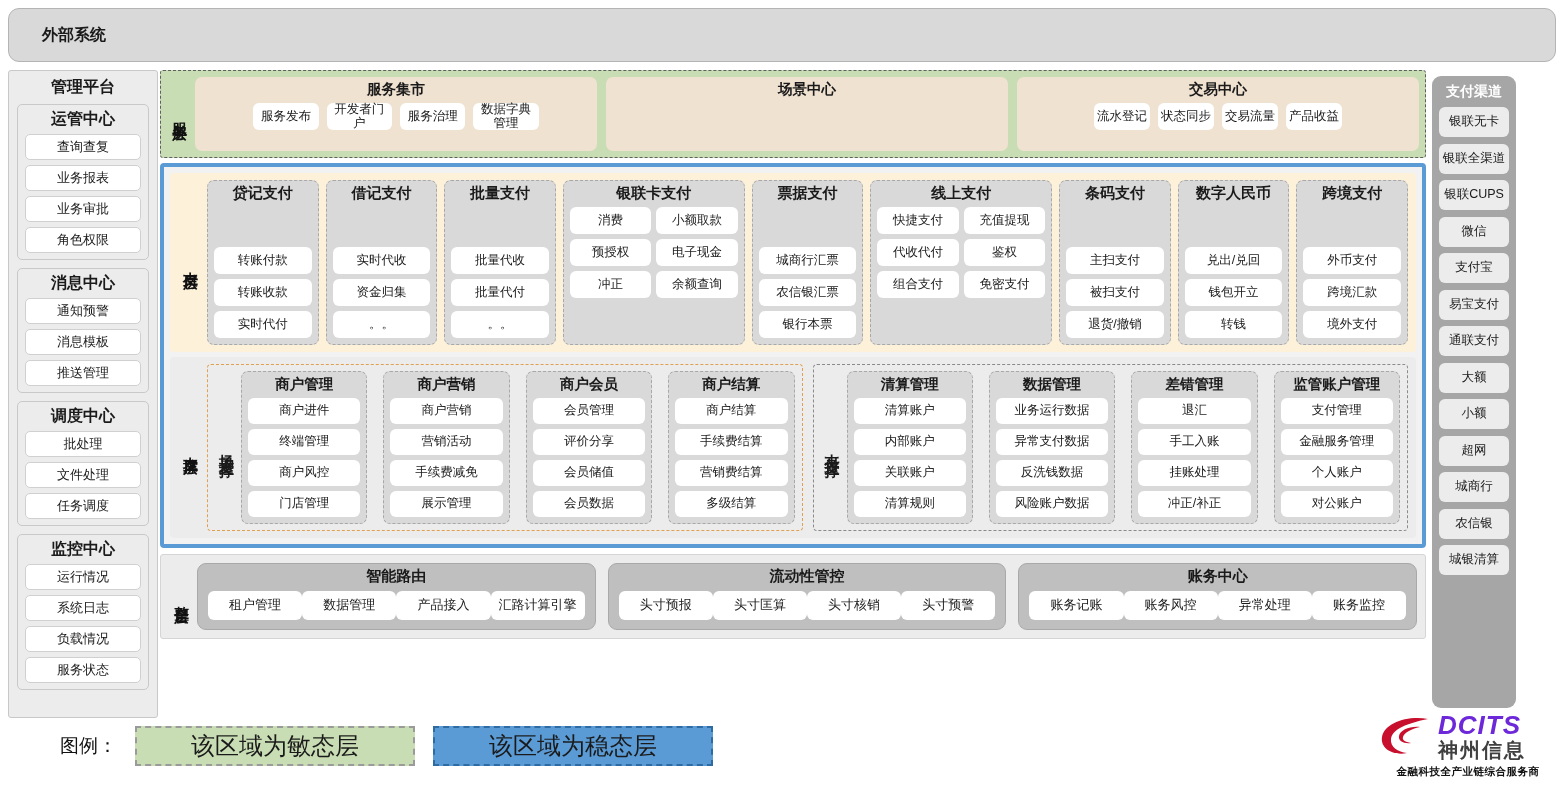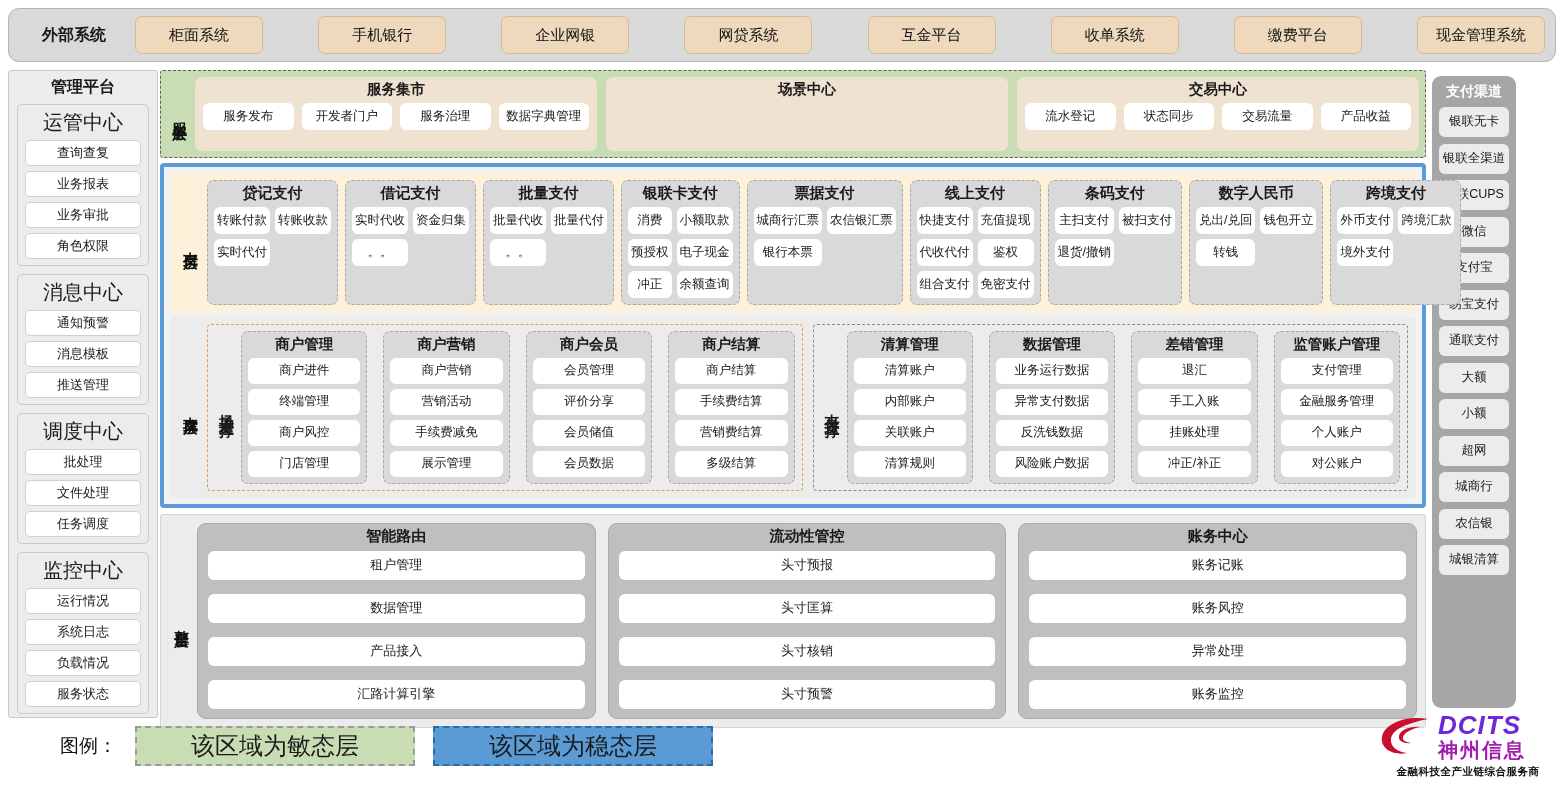--- a/index.html
+++ b/index.html
@@ -39,21 +39,21 @@
     position:absolute;left:8px;top:70px;width:150px;height:648px;
     background:#ececec;border:1px solid #c8c8c8;border-radius:3px;
     box-sizing:border-box;padding:6px 8px;
     display:flex;flex-direction:column;
   }
   .left-title{font-weight:bold;font-size:16px;text-align:center;margin-bottom:6px;}
   .lgroup{
     background:#ececec;border:1px solid #c9c9c9;border-radius:5px;
     padding:4px 7px 6px;margin-bottom:8px;
   }
-  .lgroup-title{font-weight:normal;font-size:20px;text-align:center;margin-bottom:4px;}
+  .lgroup-title{font-weight:bold;font-size:16px;text-align:center;margin-bottom:4px;}
   .lgroup .chip{height:26px;margin-bottom:5px;font-size:13px;background:#fff;}
   .lgroup .chip:last-child{margin-bottom:0;}
 
   
   .right-side{
     position:absolute;left:1432px;top:76px;width:84px;height:632px;
     background:#a6a6a6;border-radius:9px;
     box-sizing:border-box;padding:7px 7px 7px;
     display:flex;flex-direction:column;
   }
@@ -72,21 +72,21 @@
     display:flex;align-items:stretch;box-sizing:border-box;padding:6px;height:88px;
   }
   .vlabel{
     flex:0 0 24px;display:flex;align-items:center;justify-content:center;
     font-weight:bold;font-size:15px;writing-mode:vertical-rl;letter-spacing:2px;
     color:#111;
   }
   .svc-boxes{flex:1;display:flex;gap:9px;padding-left:4px;}
   .svc-box{
     flex:1;background:#f0e2d1;border-radius:7px;box-sizing:border-box;
-    padding:3px 8px 6px;display:flex;flex-direction:column;
+    padding:3px 8px 6px;display:flex;flex-direction:column;align-items:center;
   }
   .svc-box .bt{font-weight:bold;font-size:14.5px;text-align:center;margin-bottom:4px;}
   .svc-row{display:flex;gap:8px;justify-content:center;}
   .svc-row .chip{height:27px;flex:1;border:none;border-radius:6px;font-size:12.5px;}
 
   
   .blue-wrap{
     margin-top:5px;
     background:#f2f2f2;border:4px solid #5b9bd5;border-radius:4px;
     box-sizing:border-box;padding:6px;
@@ -97,21 +97,21 @@
     background:#fdf2d9;border-radius:4px;display:flex;align-items:stretch;
     box-sizing:border-box;padding:7px 8px;
   }
   .pay-cols{flex:1;display:flex;gap:7px;padding-left:5px;}
   .pay-col{
     background:#d9d9d9;border:1.5px dashed #a8a8a8;border-radius:7px;
     box-sizing:border-box;padding:3px 6px 6px;display:flex;flex-direction:column;
   }
   .pay-col .bt{font-weight:bold;font-size:15px;text-align:center;margin-bottom:4px;white-space:nowrap;}
   .pay-grid{display:grid;gap:5px;}
-  .pay-grid.one{grid-template-columns:1fr 1fr;}
+  .pay-grid.one{grid-template-columns:1fr;margin-top:40px;}
   .pay-grid.two{grid-template-columns:1fr 1fr;}
   .pay-grid .chip{height:27px;border:none;border-radius:6px;font-size:12.5px;white-space:nowrap;}
 
   
   .sup-layer{
     margin-top:5px;background:#ececec;border-radius:4px;
     display:flex;align-items:stretch;box-sizing:border-box;padding:7px 8px;
   }
   .sup-inner{flex:1;display:flex;gap:10px;padding-left:5px;}
   .sup-half{
@@ -137,58 +137,48 @@
   .int-layer{
     margin-top:6px;background:#ececec;border:1px solid #d5d5d5;border-radius:3px;
     display:flex;align-items:stretch;box-sizing:border-box;padding:8px;
   }
   .int-boxes{flex:1;display:flex;gap:12px;padding-left:4px;}
   .int-box{
     flex:1;background:#bfbfbf;border:1px solid #a9a9a9;border-radius:9px;
     box-sizing:border-box;padding:3px 10px 9px;display:flex;flex-direction:column;
   }
   .int-box .bt{font-weight:bold;font-size:15px;text-align:center;margin-bottom:5px;}
-  .int-grid{display:grid;grid-template-columns:1fr;gap:14px;}
+  .int-grid{display:grid;grid-template-columns:1fr 1fr 1fr 1fr;gap:0;}
   .int-grid .chip{height:29px;border:none;border-radius:6px;font-size:13px;white-space:nowrap;}
 
   
   .legend{position:absolute;left:60px;top:726px;display:flex;align-items:center;gap:18px;}
   .legend-label{font-size:19px;color:#111;}
   .legend-chip{
     height:40px;min-width:280px;display:flex;align-items:center;justify-content:center;
     font-size:24px;box-sizing:border-box;padding:0 16px;
   }
   .legend-agile{background:#c9ddb4;border:2px dashed #9a9a9a;}
   .legend-stable{background:#5b9bd5;border:2px dashed #2f6ba3;}
 
   
   .logo{position:absolute;left:1378px;top:712px;width:180px;height:80px;}
   .logo-row{display:flex;align-items:center;gap:4px;}
   .logo-text{display:flex;flex-direction:column;line-height:1;}
   .logo-dcits{font-size:26px;font-weight:bold;color:#6d28d9;letter-spacing:1px;font-style:italic;}
-  .logo-cn{font-size:20px;font-weight:bold;color:#a21caf;letter-spacing:2px;margin-top:2px;}
+  .logo-cn{font-size:20px;font-weight:bold;color:#404040;letter-spacing:2px;margin-top:2px;}
   .logo-tag{font-size:10.5px;font-weight:bold;color:#111;margin-top:5px;text-align:center;letter-spacing:0.5px;}
 </style>
 </head>
 <body>
 
 <div class="page">
 
   <div class="ext-bar">
     <div class="ext-label">外部系统</div>
-    <div class="ext-items" id="ext-items">
-        <div class="ext-chip">柜面系统</div>
-        <div class="ext-chip">手机银行</div>
-        <div class="ext-chip">企业网银</div>
-        <div class="ext-chip">网贷系统</div>
-        <div class="ext-chip">互金平台</div>
-        <div class="ext-chip">收单系统</div>
-        <div class="ext-chip">缴费平台</div>
-        <div class="ext-chip">现金管理系统</div>
-      </div>
   </div>
 
   <div class="left-side">
     <div class="left-title">管理平台</div>
     <div id="left-groups">
         <div class="lgroup">
           <div class="lgroup-title">运管中心</div>
           <div class="chip">查询查复</div>
           <div class="chip">业务报表</div>
           <div class="chip">业务审批</div>

